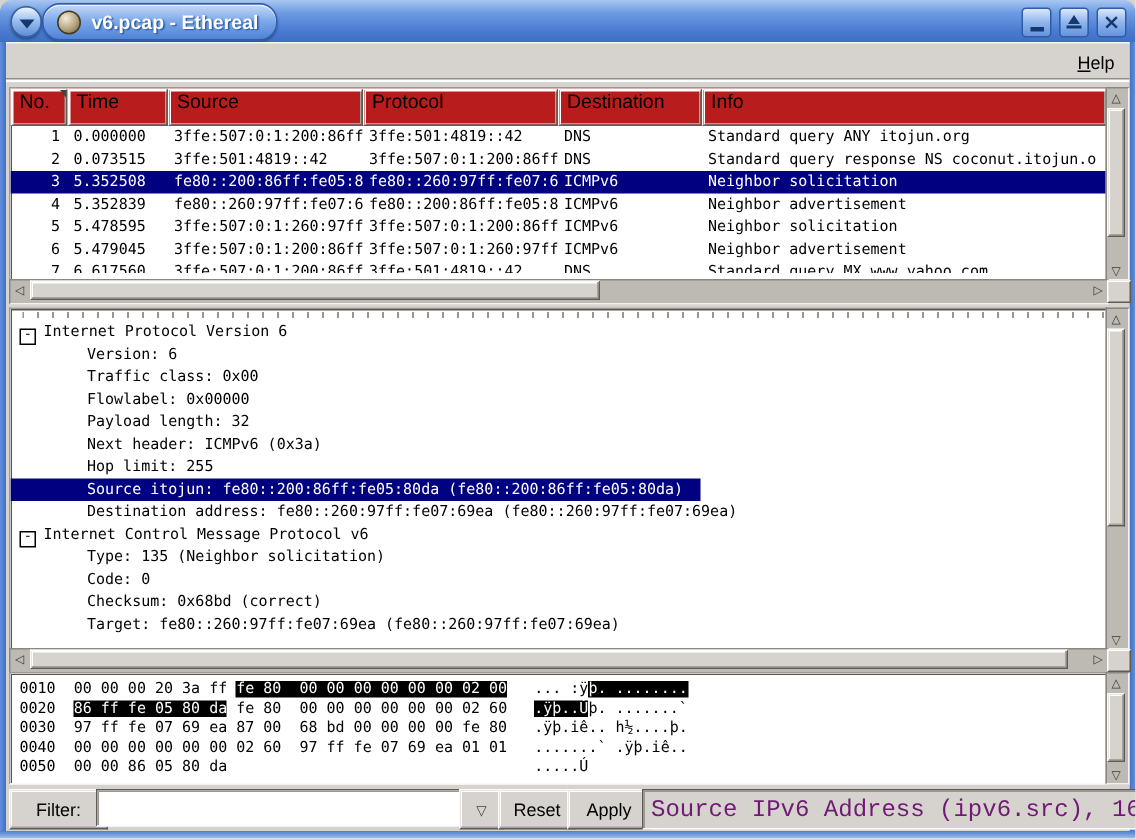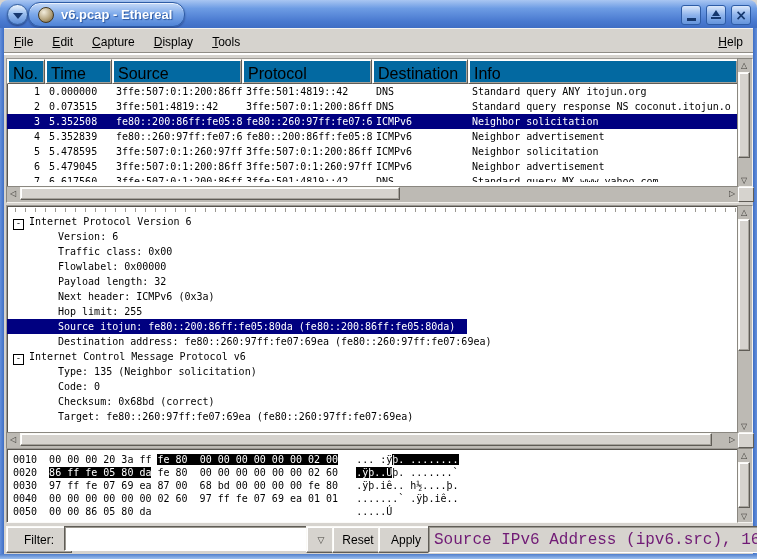--- a/index.html
+++ b/index.html
@@ -35,22 +35,22 @@
     box-shadow:inset 0 1px 0 #f6f4f0, inset 0 -2px 0 #fff, inset 0 -3px 0 #8f8c86;
     display:flex;align-items:center;font-size:12px;color:#000;}
   .menu-items{display:flex;gap:19px;padding-left:10px;}
   .menu-item{white-space:nowrap;cursor:default;}
   .menu-help{position:absolute;right:10px;}
   
   .frame-sunken{position:absolute;background:#fff;border:1px solid;border-color:#9c9994 #fbfaf8 #fbfaf8 #9c9994;box-shadow:inset 1px 1px 0 #57544e;}
   
   .plist{left:2px;top:30px;width:731px;height:127px;overflow:hidden;}
   .plh{display:grid;grid-template-columns:38px 67px 130px 130px 96px 1fr;height:25px;}
-  .hcell{background:#0369a1;border:1px solid;border-color:#fbfaf6 #5f5c56 #5f5c56 #fbfaf6;
-    box-shadow:inset 1px 1px 0 #fff, inset -1px -1px 0 #a6a39c;font-size:16px;display:flex;align-items:flex-end;
+  .hcell{background:#b91c1c;border:1px solid;border-color:#fbfaf6 #5f5c56 #5f5c56 #fbfaf6;
+    box-shadow:inset 1px 1px 0 #fff, inset -1px -1px 0 #a6a39c;font-size:13px;display:flex;align-items:flex-start;
     padding-left:5px;overflow:hidden;white-space:nowrap;}
   .sort-tri{width:0;height:0;border-left:4px solid transparent;border-right:4px solid transparent;border-top:5px solid #44423e;display:inline-block;margin-left:7px;}
   .plrows{font-family:"DejaVu Sans Mono",monospace;font-size:10px;}
   .plrow{display:grid;grid-template-columns:38px 67px 130px 130px 96px 1fr;height:15px;line-height:15px;white-space:nowrap;color:#000;}
   .plrow>div{overflow:hidden;padding-left:4px;}
   .plrow .c-no{text-align:right;padding-right:5px;padding-left:0;}
   .plrow.selected{background:#000080;color:#fff;}
   .plrow.clipped{height:8px;overflow:hidden;}
   
   .tree{left:2px;top:177px;width:731px;height:226px;overflow:hidden;font-family:"DejaVu Sans Mono",monospace;font-size:10px;color:#000;}
@@ -121,27 +121,20 @@
           <span class="glyph-close">×</span>
         </div>
     </div>
   </div>
   <div class="win-left"></div>
   <div class="win-right"></div>
   <div class="win-bottom"></div>
 
   <div class="client">
     <div class="menubar">
-      <div class="menu-items">
-          <span class="menu-item"><u>F</u>ile</span>
-          <span class="menu-item"><u>E</u>dit</span>
-          <span class="menu-item"><u>C</u>apture</span>
-          <span class="menu-item"><u>D</u>isplay</span>
-          <span class="menu-item"><u>T</u>ools</span>
-        </div>
       <div class="menu-item menu-help"><u>H</u>elp</div>
     </div>
 
     <div class="plist frame-sunken">
       <div class="plh">
           <div class="hcell">
             <span>No.</span>
             <span class="sort-tri"></span>
           </div>
           <div class="hcell">

